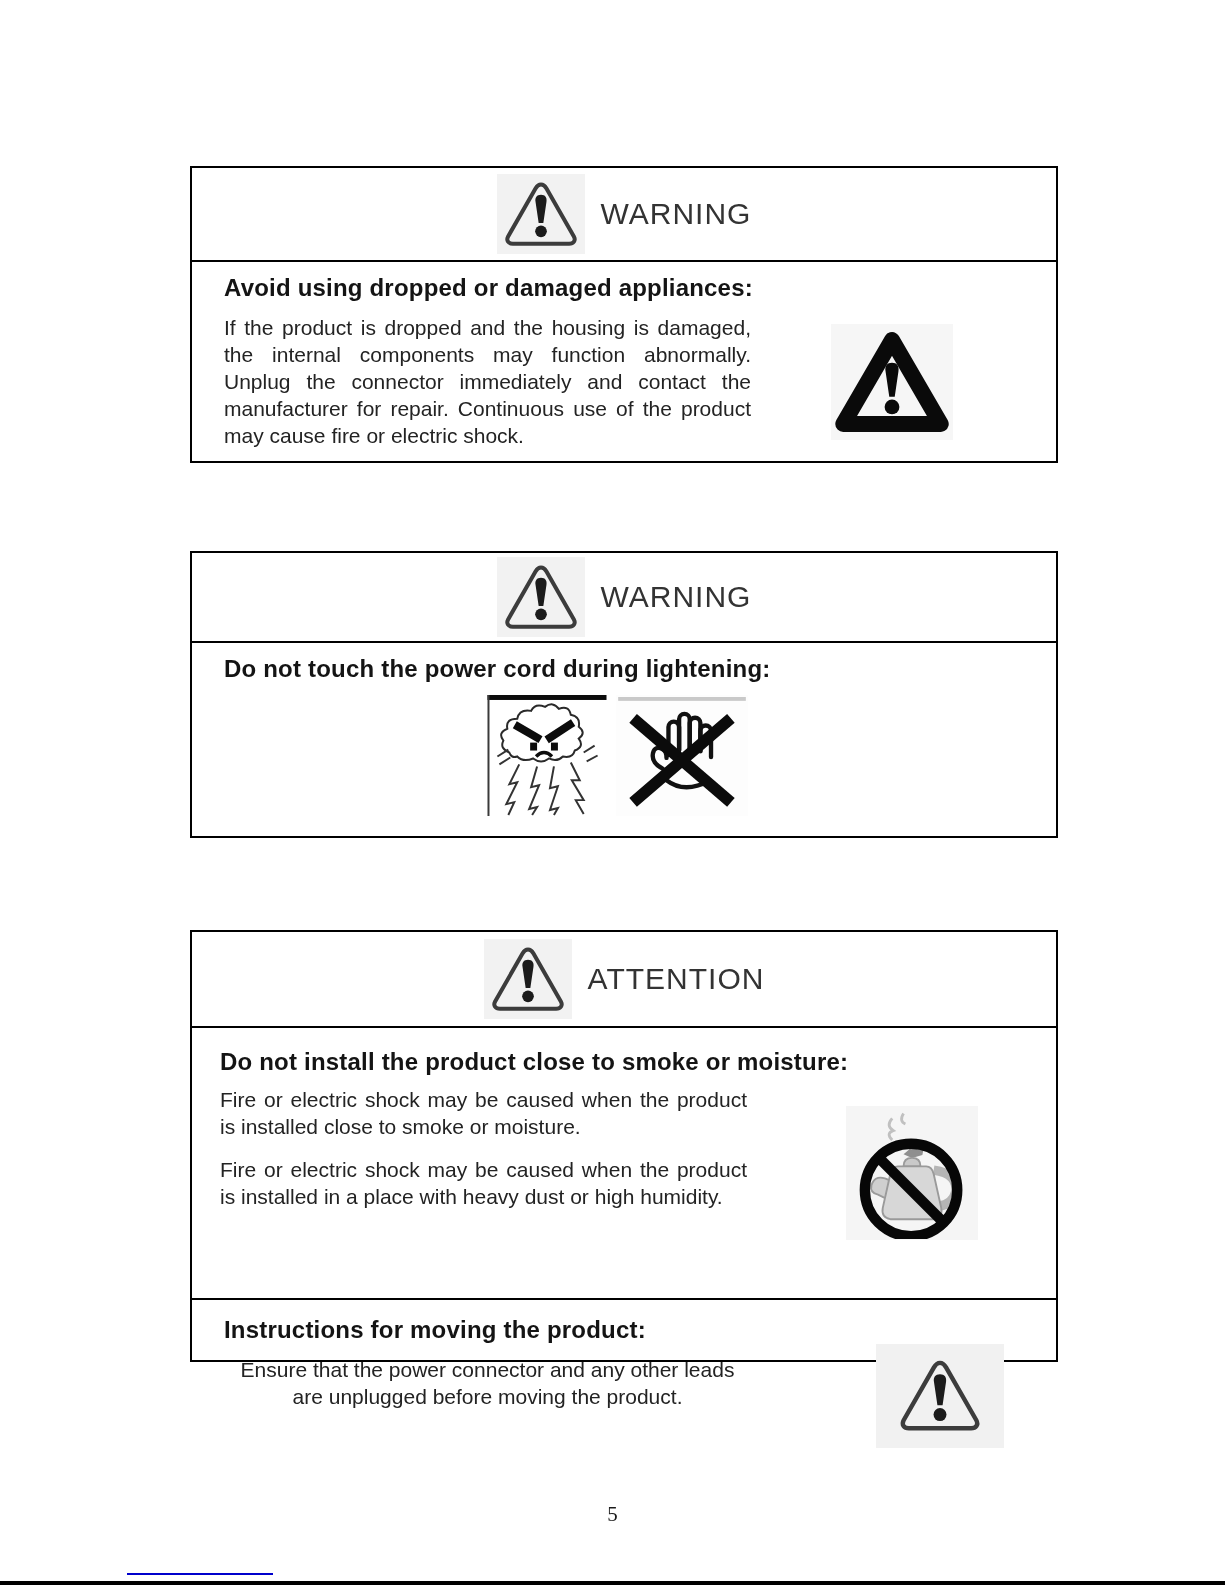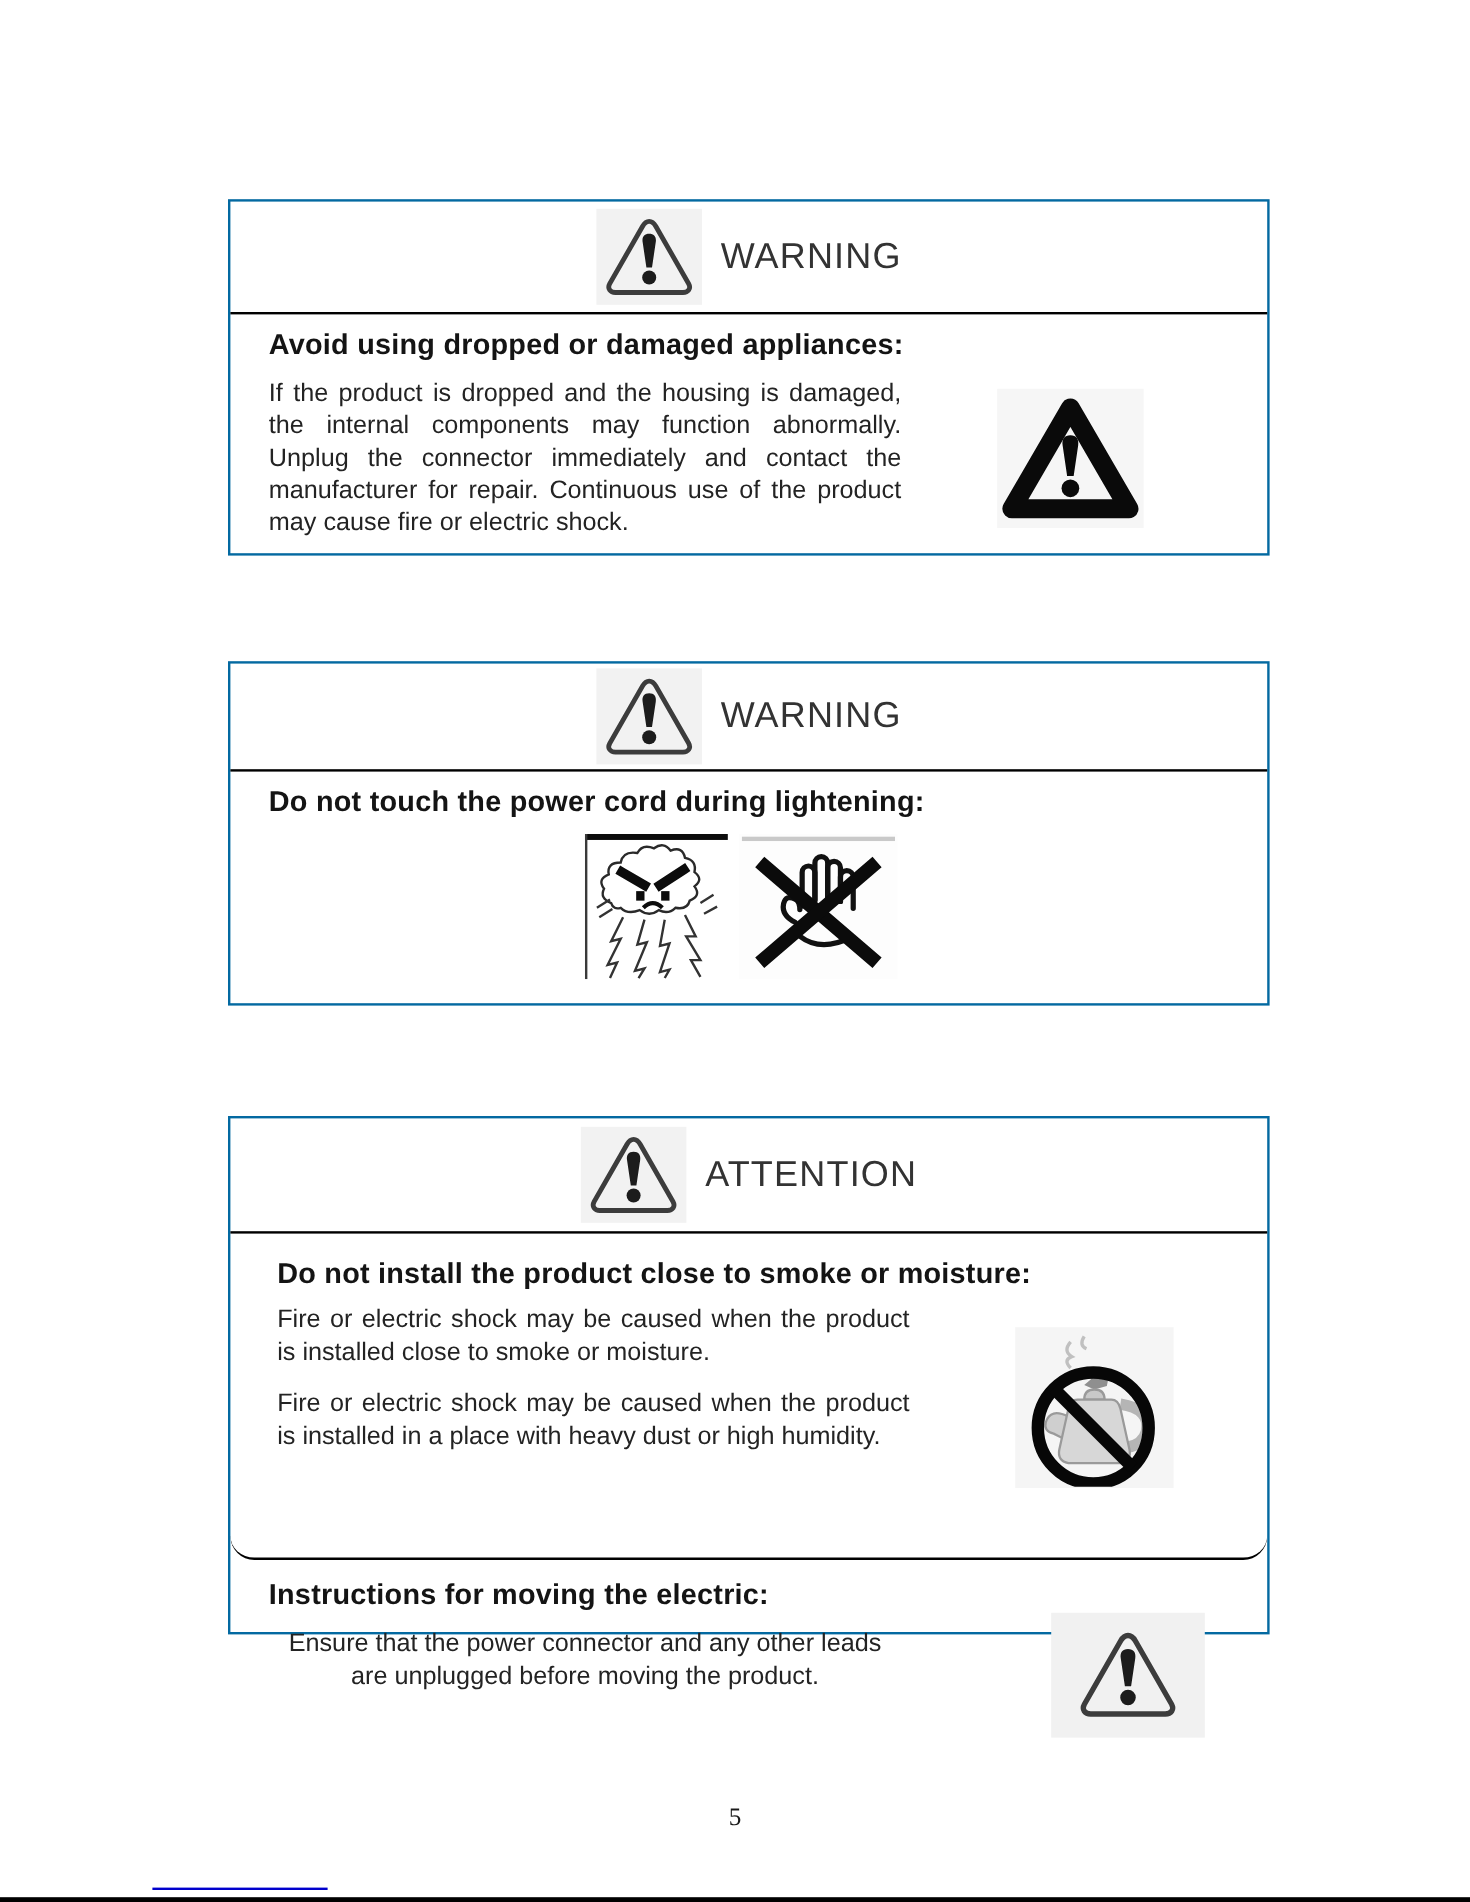--- a/index.html
+++ b/index.html
@@ -5,21 +5,21 @@
   * { margin:0; padding:0; box-sizing:border-box; }
   html, body { background:#ffffff; }
   body {
     width:1225px; height:1585px; position:relative; overflow:hidden;
     font-family:"Liberation Sans", sans-serif; color:#1c1c1c;
   }
   .page { position:absolute; inset:0; background:#ffffff; }
 
   .wbox {
     position:absolute; left:190px; width:868px;
-    border:2px solid #0369a1; background:#fff;
+    border:2px solid #000000; background:#fff;
   }
   #box1 { top:166px; height:297px; }
   #box2 { top:551px; height:287px; }
   #box3 { top:930px; height:432px; }
 
   .box-header {
     display:flex; align-items:center; justify-content:center; gap:16px;
     border-bottom:2px solid #000;
   }
   #box1 .box-header { height:94px; }
@@ -50,21 +50,21 @@
 
   .illus { display:flex; align-items:center; justify-content:center; }
   .illus-box1 { width:122px; height:116px; background:#f6f6f6; }
   .illus-box1 svg { width:118px; height:110px; }
   .illus-storm { width:122px; height:121px; background:#ffffff; }
   .illus-storm svg { width:122px; height:121px; }
   .illus-hand { width:132px; height:121px; background:#fdfdfd; }
   .illus-hand svg { width:128px; height:118px; }
 
   
-  .sec1 { position:relative; height:272px; border-bottom:2px solid #000; padding:20px 30px 0 39px;border-radius:20px; }
+  .sec1 { position:relative; height:272px; border-bottom:2px solid #000; padding:20px 30px 0 28px; }
   .sec2 { position:relative; padding:16px 30px 0 32px; }
   .kettle-fig {
     position:absolute; left:654px; top:78px;
     width:132px; height:134px; background:#f5f5f5;
     display:flex; align-items:center; justify-content:center;
   }
   .kettle-fig svg { width:128px; height:132px; }
   .moving-fig {
     position:absolute; left:684px; top:44px;
     width:128px; height:104px; background:#f1f1f1;
@@ -203,21 +203,21 @@
           <path d="M42 78 Q26 70 22 83 Q20 91 29 93 L37 97 Z" fill="#cfcfcf" stroke="#9a9a9a" stroke-width="2"></path>
           <path d="M88 67 Q115 71 111 91 Q108 103 94 105" fill="none" stroke="#b5b5b5" stroke-width="10"></path>
           <path d="M50 63 Q44 63 42 71 L34 107 Q32 117 42 119 L88 119 Q98 117 96 107 L88 71 Q86 63 80 63 Z" fill="#d7d7d7" stroke="#9a9a9a" stroke-width="2"></path>
           <circle cx="64" cy="88" r="49" fill="none" stroke="#070707" stroke-width="11"></circle>
           <path d="M29 53 L99 123" stroke="#070707" stroke-width="11"></path>
         </svg>
       </span>
     </div>
 
     <div class="sec2">
-      <h2 class="sec-title">Instructions for moving the electric:</h2>
+      <h2 class="sec-title">Instructions for moving the product:</h2>
       <p class="body-text left">Ensure that the power connector and any other leads are unplugged before moving the product.</p>
       <span class="moving-fig">
         <svg viewBox="0 0 104 96">
           <path d="M52 7 C55 7 57.5 9 59.5 12.5 L97 78 C100 83.5 96.5 88 90.5 88 L13.5 88 C7.5 88 4 83.5 7 78 L44.5 12.5 C46.5 9 49 7 52 7 Z" fill="none" stroke="#3c3c3c" stroke-width="5.5"></path>
           <path d="M52 21 C46.2 21 43.6 24.8 44.5 30.5 L48.8 59.5 L55.2 59.5 L59.5 30.5 C60.4 24.8 57.8 21 52 21 Z" fill="#1c1c1c"></path>
           <circle cx="52" cy="71" r="8" fill="#1c1c1c"></circle>
         </svg>
       </span>
     </div>
   </section>

